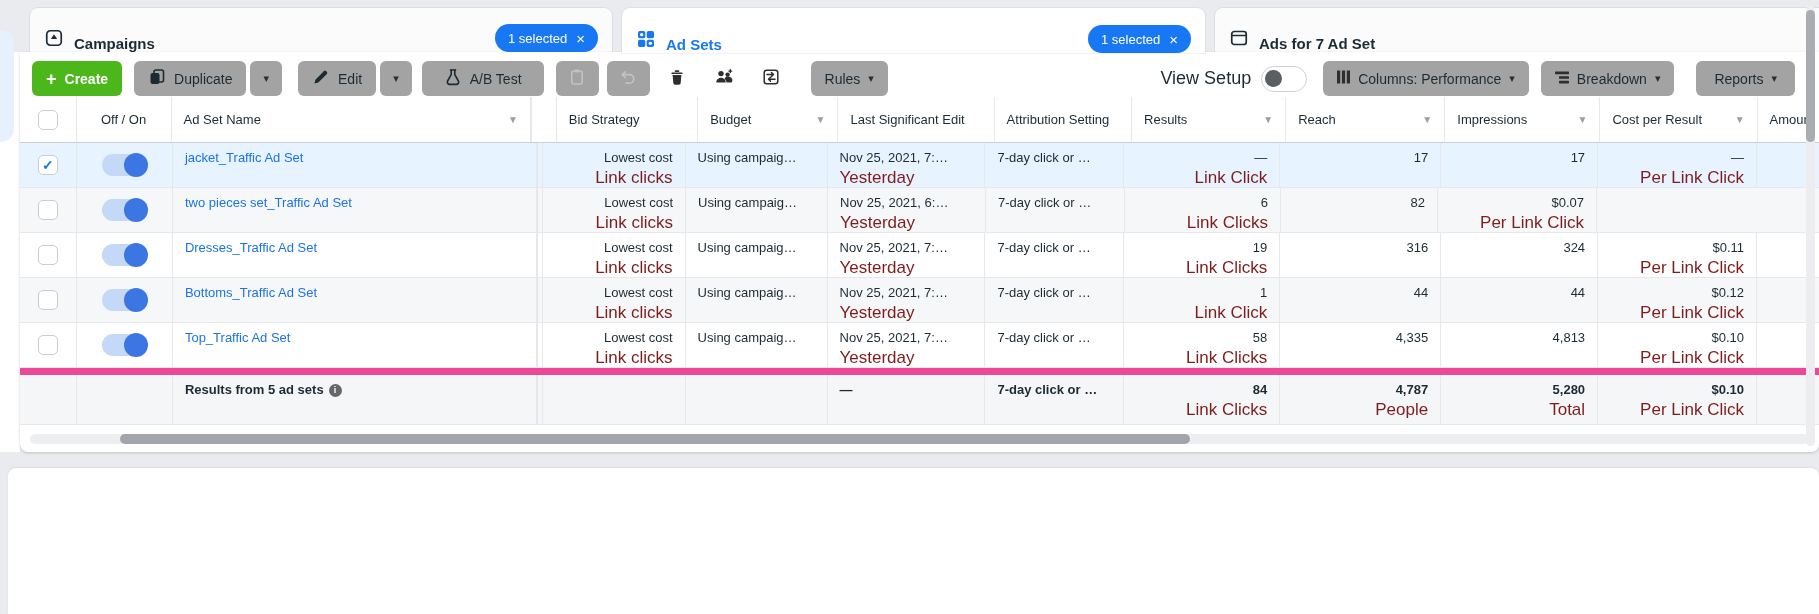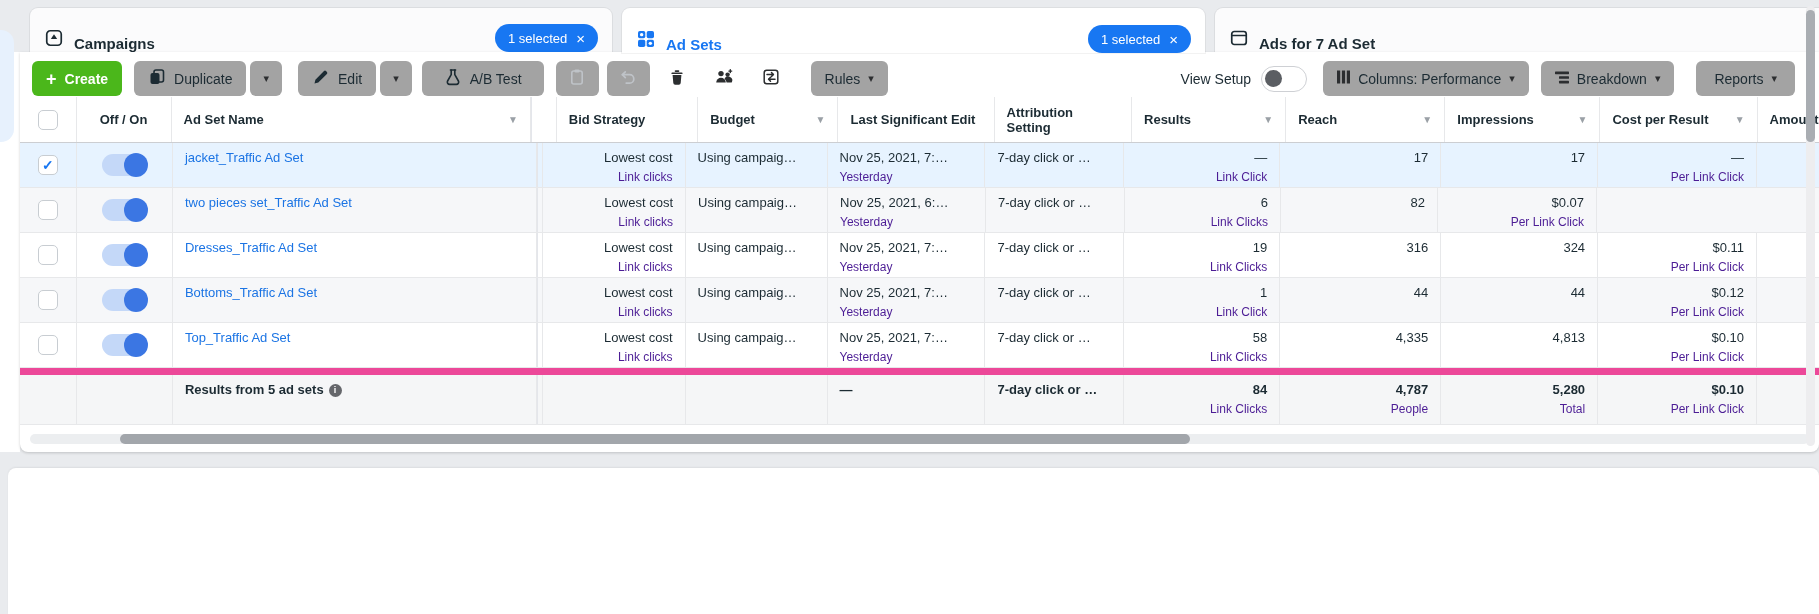--- a/index.html
+++ b/index.html
@@ -29,21 +29,21 @@
   .btn{height:35px;border:none;border-radius:6px;background:#a3a3a3;color:#1c2b33;
        font-family:"Liberation Sans",sans-serif;font-size:14px;display:flex;align-items:center;gap:8px;
        padding:0 14px;cursor:pointer;white-space:nowrap;flex:0 0 auto}
   .btn-green{background:#4bb71b;color:#fff;font-weight:bold}
   .btn-caret{padding:0 13px}
   .btn-icon{width:43px;justify-content:center;padding:0}
   .btn-plain{background:transparent;width:43px;justify-content:center;padding:0}
   .cr{font-size:11px;color:#2c2e30}
   .plus{font-size:18px;font-weight:bold;line-height:1}
   .spacer{flex:1 1 auto}
-  .vs-label{font-size:14px;color:#1c2b33;flex:0 0 auto}
+  .vs-label{font-size:18px;color:#1c2b33;flex:0 0 auto}
   .switch{width:46px;height:26px;border:1.5px solid #ced0d4;border-radius:14px;background:#fff;position:relative;
           margin-left:10px;box-sizing:border-box;cursor:pointer;flex:0 0 auto}
   .switch .knob{position:absolute;left:3px;top:3px;width:17px;height:17px;border-radius:50%;background:#5b5e63}
 
   
   .table{position:absolute;left:0;top:45px;width:1799px}
   .tr{display:flex;height:45px;background:#fff;border-bottom:1px solid #e7e8ea;box-sizing:border-box}
   .tr.head{height:46px;border-bottom:1px solid #ccced2}
   .tr.alt{background:#f6f7f9}
   .tr.sel{background:#e7f3ff}
@@ -51,22 +51,22 @@
   .td{border-right:1px solid #e7e8ea;box-sizing:border-box;padding:6px 12px 0;font-size:13px;line-height:17px;overflow:hidden;white-space:nowrap}
   .c-cb{width:57px;display:flex;align-items:center;justify-content:center;padding:0}
   .c-tg{width:96px;display:flex;align-items:center;justify-content:center;padding:0}
   .c-name{width:364px}
   .c-sep{width:6px;padding:0;border-left:1px solid #e4e6eb;background:transparent}
   .c-bid{width:143px}.c-bud{width:142px}.c-edit{width:158px}.c-attr{width:139px}
   .c-res{width:156px}.c-reach{width:161px}.c-imp{width:157px}.c-cpr{width:159px}
   .c-amt{width:62px;border-right:none}
   .num{text-align:right}
   .v{color:#1c2b33}
-  .s{color:#4c1d95;font-size:12px;margin-top:3px}
-  .head .td{display:flex;align-items:center;font-weight:bold;padding:0 12px;line-height:15px;white-space:normal}
+  .s{color:#7f1d1d;font-size:17px;margin-top:3px}
+  .head .td{display:flex;align-items:center;font-weight:normal;padding:0 12px;line-height:15px;white-space:normal}
   .hs{justify-content:space-between}
   .hc{justify-content:center}
   .sort{font-size:10px;color:#9aa0a6;flex:0 0 auto;margin-left:4px}
   .lnk{color:#1b74e4;text-decoration:none;cursor:pointer}
   .cb{width:20px;height:20px;border:1px solid #c8cdd2;border-radius:5px;background:#fff;display:flex;
       align-items:center;justify-content:center;cursor:pointer;box-sizing:border-box}
   .cb i{font-style:normal;color:#1877f2;font-weight:bold;font-size:14px;line-height:1}
   .tgl{width:45px;height:22px;background:#c4d8f8;border-radius:12px;position:relative;display:inline-block;cursor:pointer}
   .tgl .knob{position:absolute;right:-1px;top:-1px;width:24px;height:24px;background:#3b76e3;border-radius:50%}
   .sum .v{font-weight:bold}

